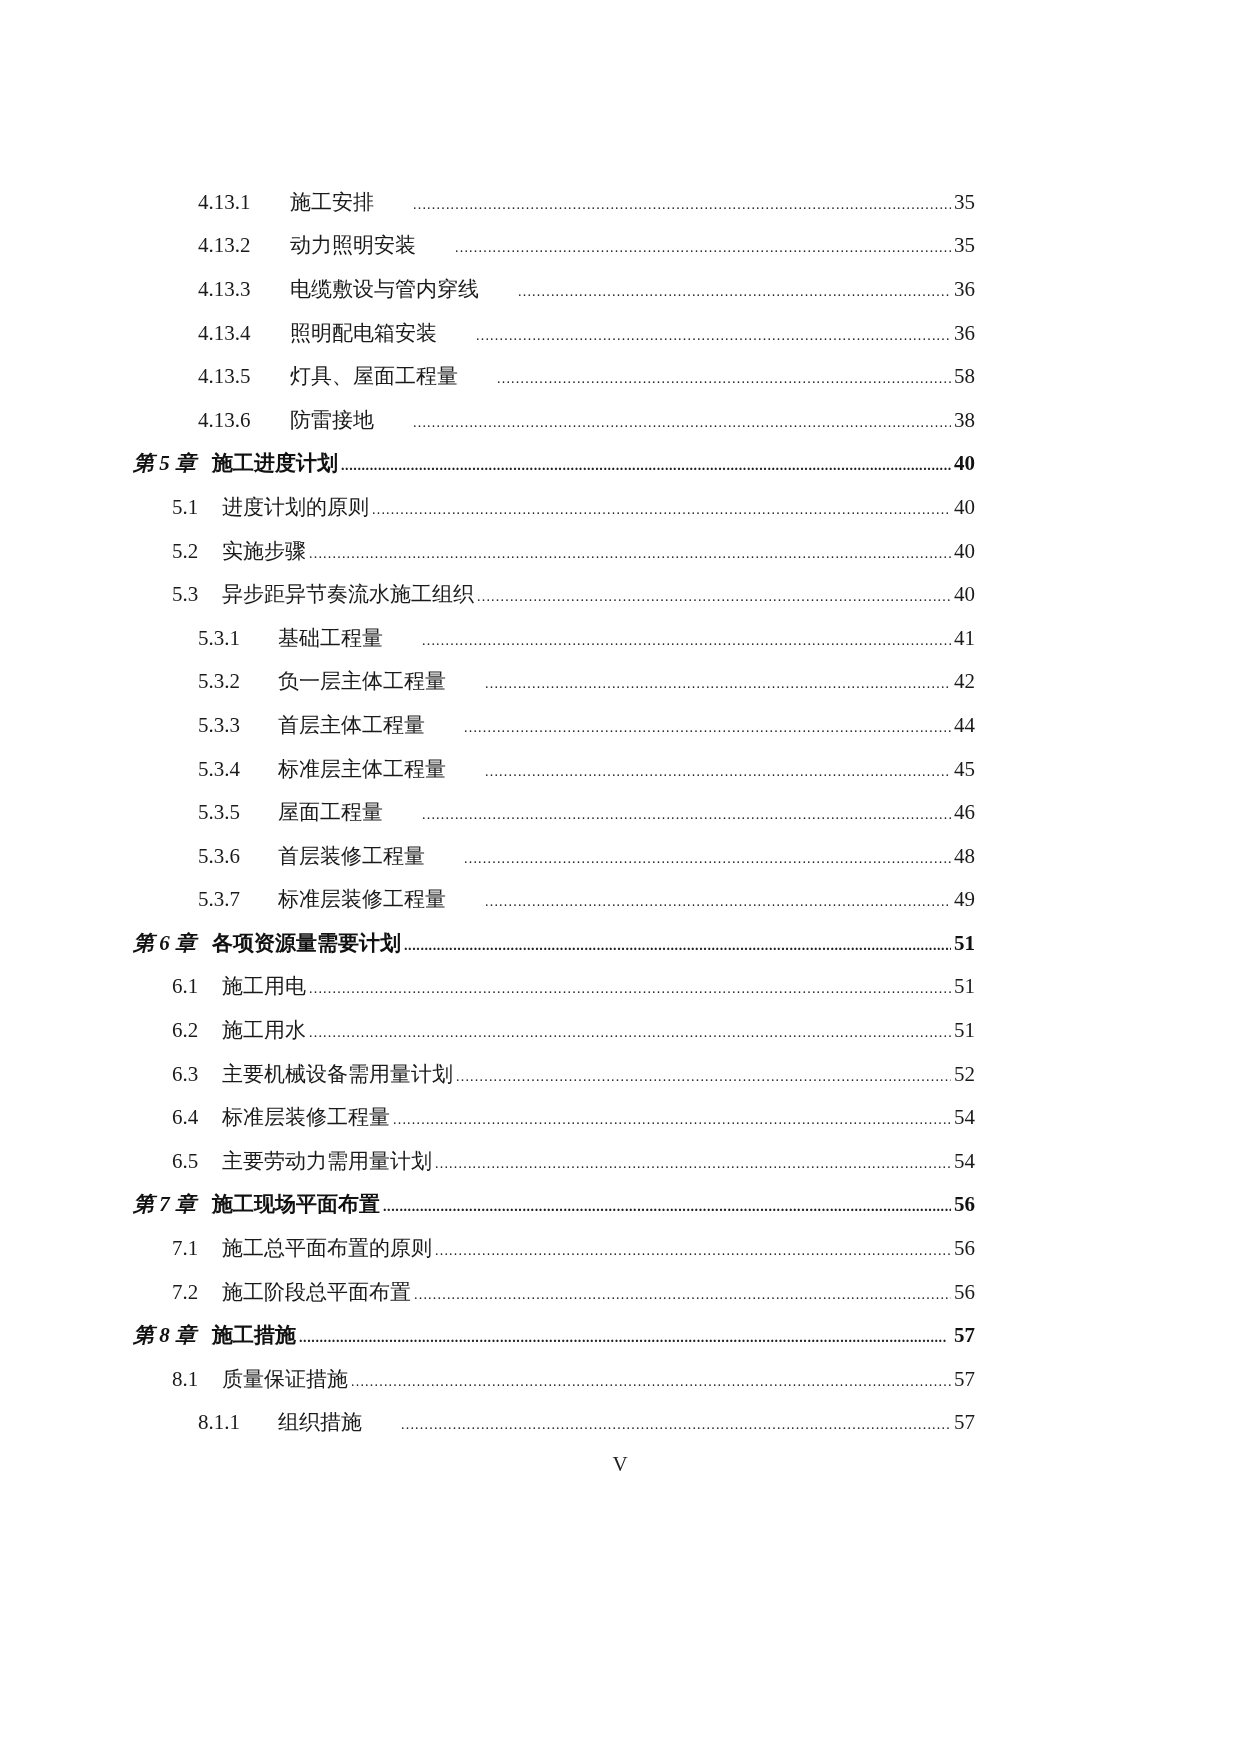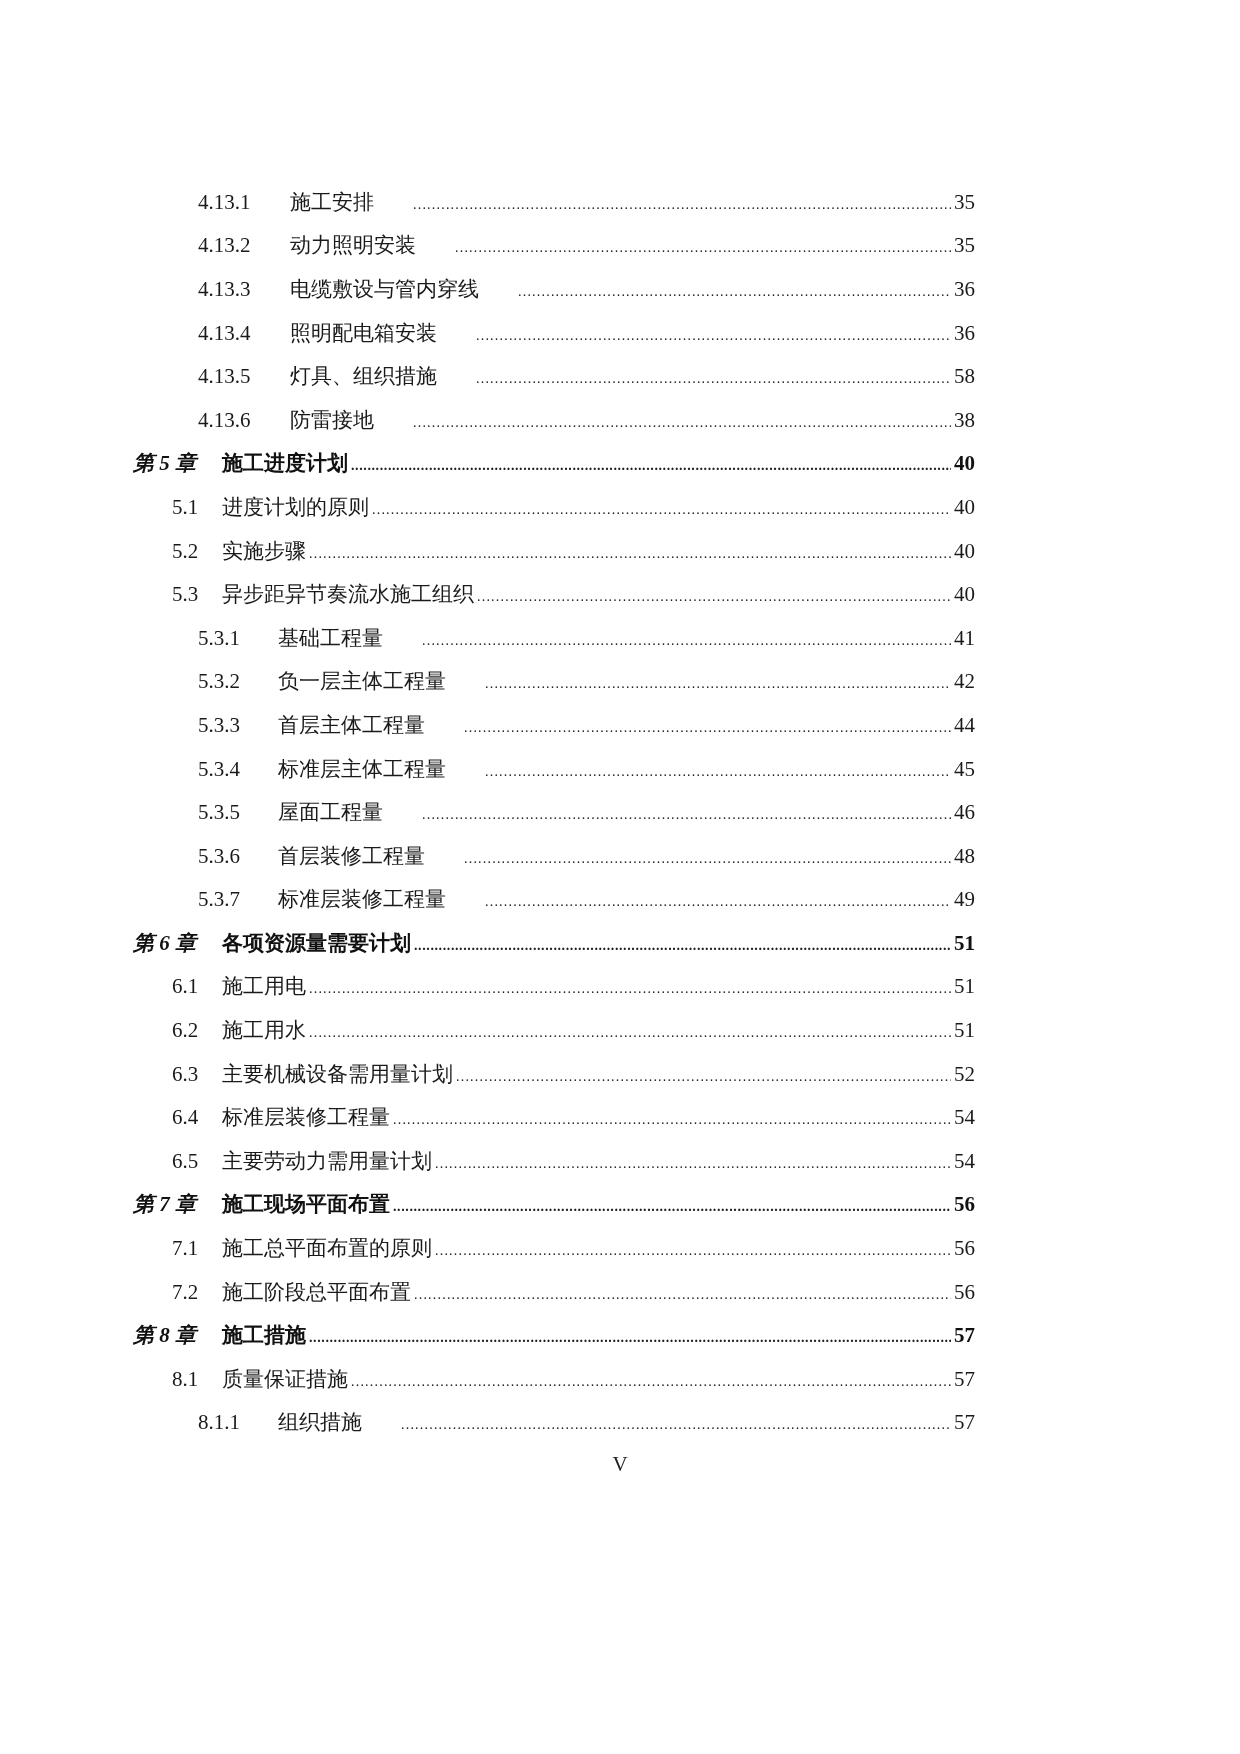--- a/index.html
+++ b/index.html
@@ -63,21 +63,21 @@
       right: 265px;
       top: 50%;
       transform: translateY(-50%);
       text-align: right;
       background: #fff;
       padding-left: 3px;
     }
     
     .lvl1 { font-weight: bold; color: #111; }
     .lvl1 .num { left: 133px; font-style: italic; }
-    .lvl1 .leader { left: 222px; }
+    .lvl1 .leader { left: 212px; }
     .lvl1 .dots { font-weight: bold; letter-spacing: 0.6px; }
     .lvl2 .num { left: 172px; }
     .lvl2 .leader { left: 222px; }
     .lvl3 .num { left: 198px; }
     .lvl3 .leader { left: 278px; gap: 36px; }
     .lvl3.wide .leader { left: 290px; }
     .footer {
       position: absolute;
       top: 1452px;
       left: 0;
@@ -120,21 +120,21 @@
     <span class="num">4.13.4</span>
     <span class="leader">
         <span class="title">照明配电箱安装</span>
         <span class="dots">..............................................................................................................................................................</span>
       </span>
     <span class="page">36</span>
   </div>
   <div class="row lvl3 wide">
     <span class="num">4.13.5</span>
     <span class="leader">
-        <span class="title">灯具、组织措施</span>
+        <span class="title">灯具、屋面工程量</span>
         <span class="dots">..............................................................................................................................................................</span>
       </span>
     <span class="page">58</span>
   </div>
   <div class="row lvl3 wide">
     <span class="num">4.13.6</span>
     <span class="leader">
         <span class="title">防雷接地</span>
         <span class="dots">..............................................................................................................................................................</span>
       </span>

